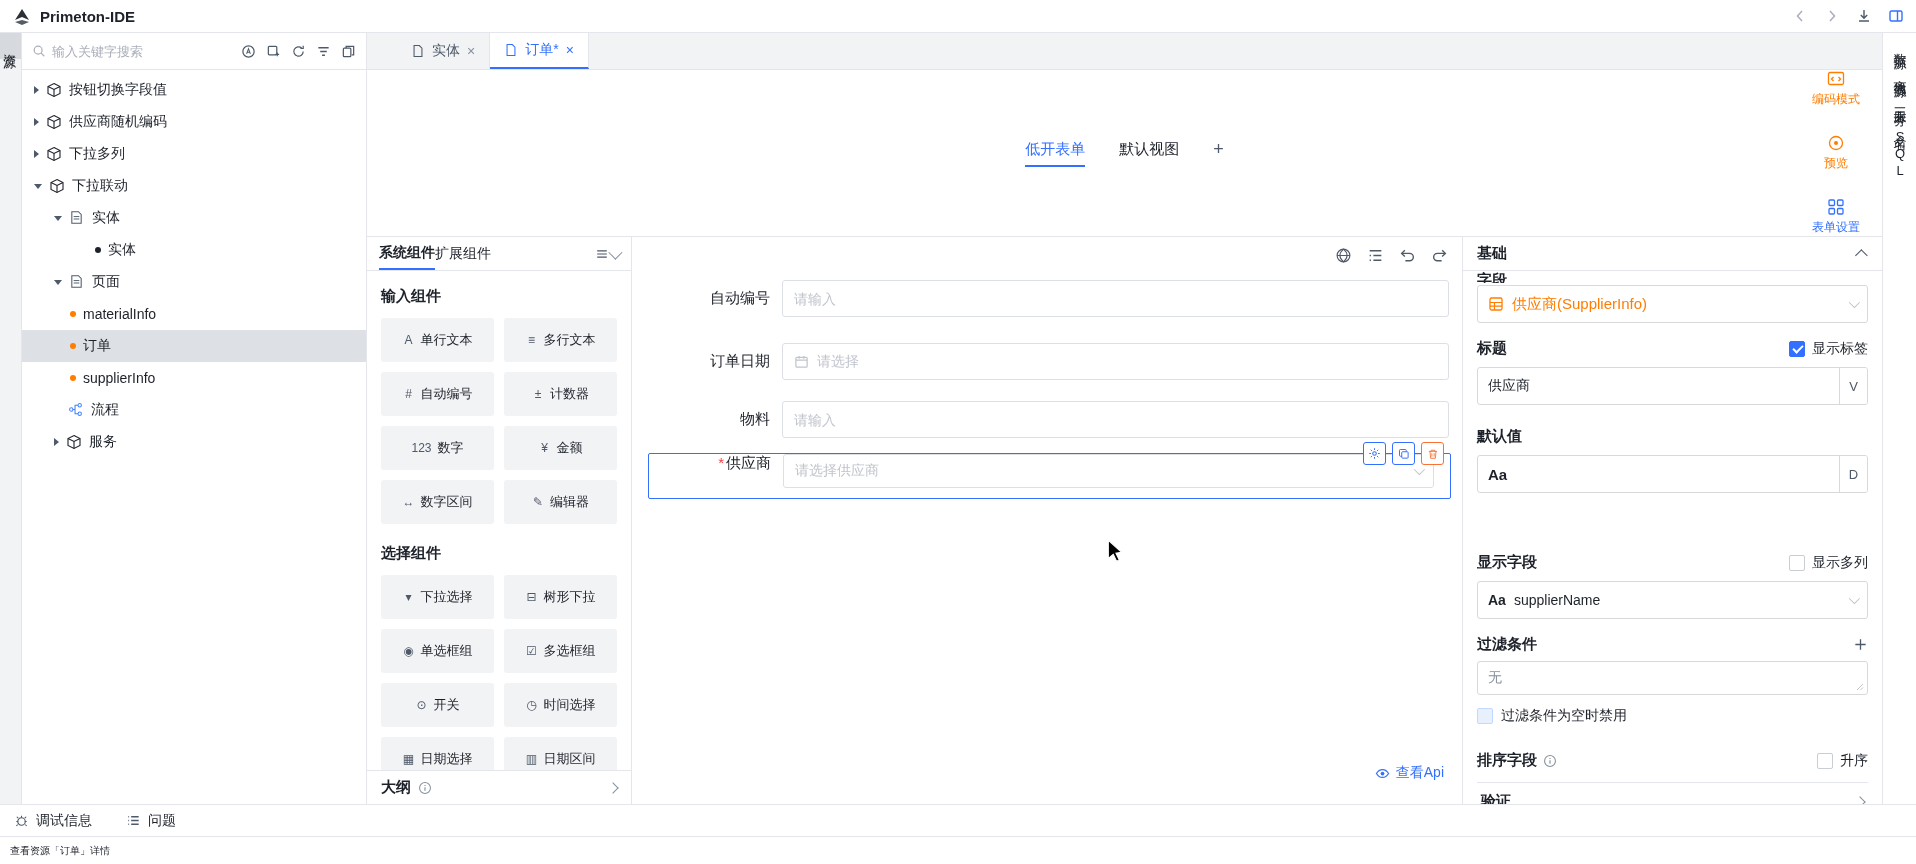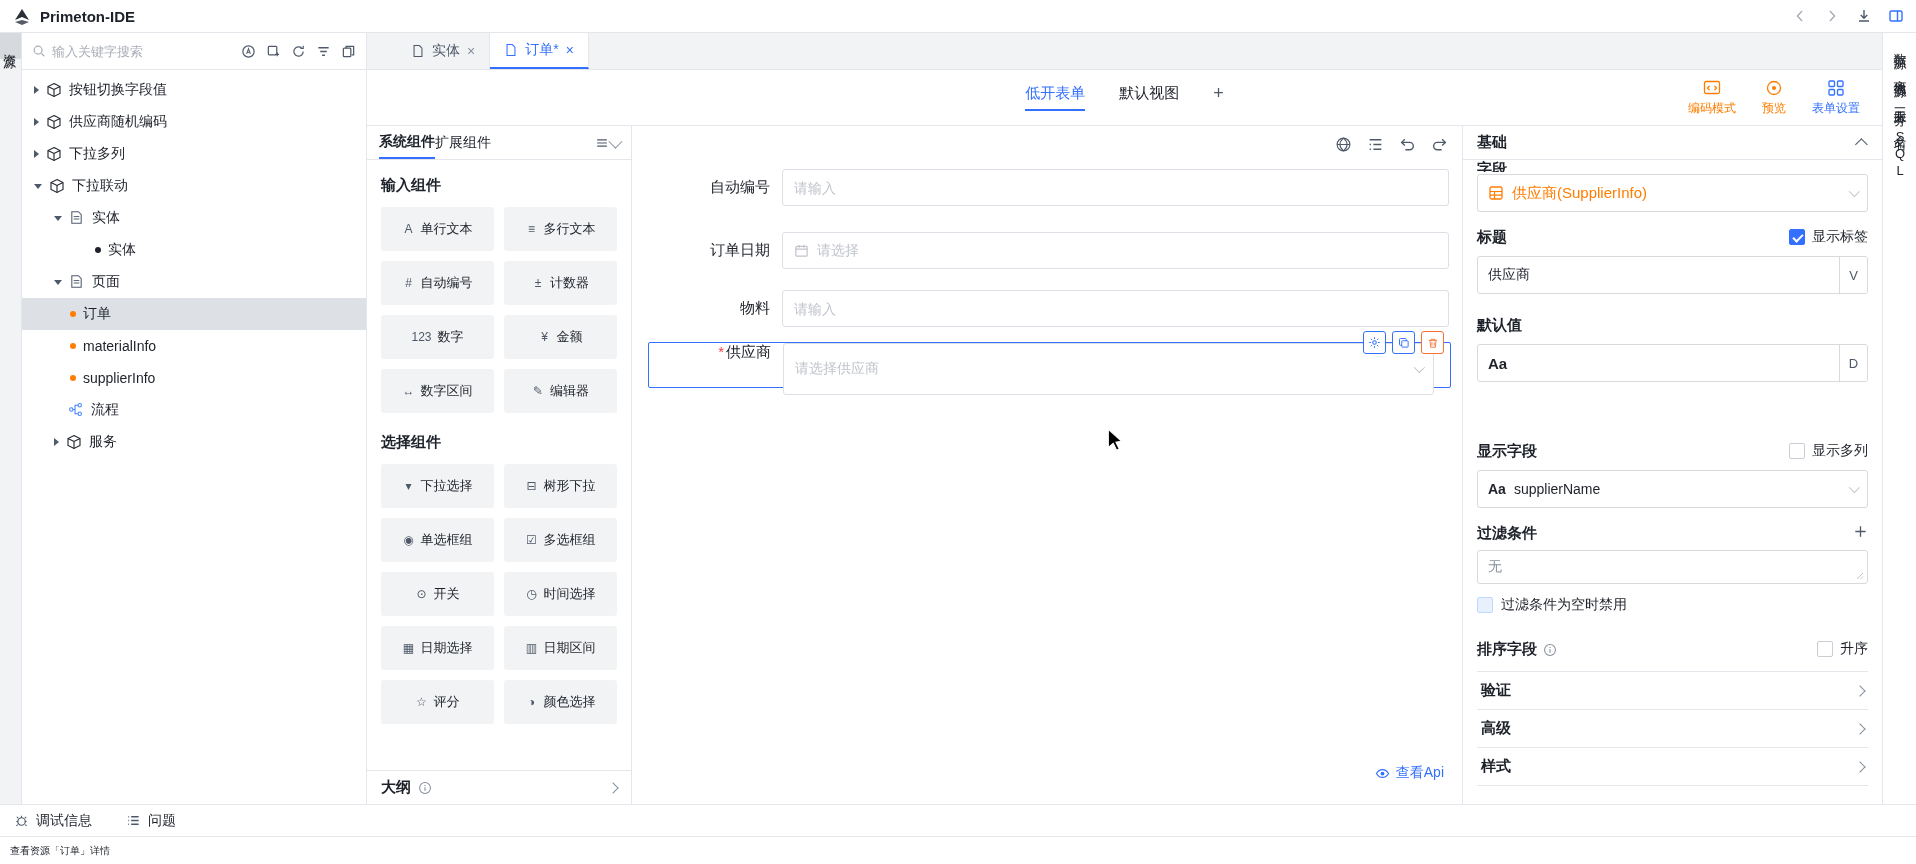--- a/index.html
+++ b/index.html
@@ -54,21 +54,21 @@
   .etab .eclose{font-size:14px;color:#86909c;cursor:pointer;}
   .etab.active{background:#fff;color:#3370ff;border-bottom:2px solid #3370ff;}
   .etab.active .eclose{color:#3370ff;}
   .etab .ticon{width:14px;height:14px;color:inherit;}
 
   .viewbar{flex:0 0 56px;border-bottom:1px solid #e5e6eb;display:flex;align-items:center;position:relative;background:#fff;}
   .view-tabs{position:absolute;left:0;right:0;display:flex;justify-content:center;align-items:center;gap:34px;}
   .vt-form{color:#3370ff;font-size:15px;padding-bottom:6px;border-bottom:2px solid #3370ff;cursor:pointer;}
   .vt-view{color:#1d2129;font-size:15px;padding-bottom:8px;cursor:pointer;}
   .vt-add{color:#4e5969;font-size:18px;padding-bottom:8px;cursor:pointer;}
-  .view-actions{margin-left:auto;display:flex;gap:26px;padding-right:22px;position:relative;z-index:1;}
+  .view-actions{margin-left:auto;display:flex;gap:26px;padding-right:22px;position:relative;z-index:1;flex-direction:column;}
   .vact{display:flex;flex-direction:column;align-items:center;gap:3px;font-size:12px;cursor:pointer;}
   .vact.orange{color:#ff7d00;}
   .vact.blue{color:#3370ff;}
 
   .panels{flex:1 1 auto;display:flex;min-height:0;}
 
   
   .components{flex:0 0 265px;border-right:1px solid #e5e6eb;display:flex;flex-direction:column;min-height:0;background:#fff;}
   .ctabs{flex:0 0 34px;display:flex;align-items:center;border-bottom:1px solid #e5e6eb;padding:0 12px;}
   .ctab{font-size:14px;color:#1d2129;height:100%;display:flex;align-items:center;cursor:pointer;}
@@ -92,42 +92,42 @@
   .f-row{position:absolute;left:0;display:flex;align-items:center;}
   .f-label{width:138px;text-align:right;font-size:15px;color:#1d2129;flex:0 0 138px;}
   .f-input{margin-left:12px;width:667px;height:37px;border:1px solid #dcdfe6;border-radius:3px;display:flex;align-items:center;padding:0 11px;gap:8px;background:#fff;}
   .f-input input{border:none;outline:none;flex:1;font-size:14px;color:#1d2129;background:transparent;}
   .f-input input::placeholder{color:#c0c4cc;}
   .f-input .ph{color:#c0c4cc;font-size:14px;flex:1;}
   .f-input .cal{color:#c0c4cc;width:15px;height:15px;}
   .sel-box{position:absolute;left:16px;top:216px;width:803px;height:46px;border:1px solid #3370ff;border-radius:2px;background:#fff;display:flex;align-items:flex-start;}
   .sel-box .f-label{flex:0 0 122px;width:122px;}
   .req{color:#f53f3f;margin-right:2px;}
-  .sel-input{margin-left:12px;flex:1;height:52px;border:1px solid #dcdfe6;border-radius:3px;display:flex;align-items:center;padding:0 11px;margin-right:16px;background:#fff;}
+  .sel-input{margin-left:12px;flex:1;height:34px;border:1px solid #dcdfe6;border-radius:3px;display:flex;align-items:center;padding:0 11px;margin-right:16px;background:#fff;}
   .sel-input .ph{color:#c0c4cc;font-size:14px;flex:1;}
   .sel-chev{width:8px;height:8px;border-right:1.5px solid #c0c4cc;border-bottom:1.5px solid #c0c4cc;transform:rotate(45deg) translateY(-2px);}
   .sel-actions{position:absolute;top:-12px;right:6px;display:flex;gap:6px;}
   .sab{width:23px;height:23px;border-radius:3px;background:#fff;display:flex;align-items:center;justify-content:center;cursor:pointer;}
   .sab.blue{border:1px solid #3370ff;color:#3370ff;}
   .sab.orange{border:1px solid #f77234;color:#f77234;}
   .view-api{position:absolute;right:18px;bottom:22px;display:flex;align-items:center;gap:6px;color:#3370ff;font-size:14px;cursor:pointer;}
   .cursor{position:absolute;left:474px;top:302px;pointer-events:none;}
 
   
   .props{flex:0 0 419px;display:flex;flex-direction:column;min-height:0;background:#fff;}
   .p-header{flex:0 0 34px;display:flex;align-items:center;padding:0 14px;border-bottom:1px solid #e5e6eb;}
   .p-header .ph-label{font-size:15px;font-weight:600;}
   .p-header .pchev{margin-left:auto;width:9px;height:9px;border-left:1.5px solid #4e5969;border-top:1.5px solid #4e5969;transform:rotate(45deg) translateY(3px);cursor:pointer;}
   .p-body{flex:1 1 auto;overflow:hidden;padding:0 14px;}
   .clip-label{height:12px;overflow:hidden;}
   .clip-label span{display:block;font-size:15px;font-weight:600;}
   .fld-select{margin-top:2px;height:38px;border:1px solid #d9d9d9;border-radius:3px;display:flex;align-items:center;padding:0 10px;gap:8px;cursor:pointer;}
   .fld-select .fico{width:16px;height:16px;color:#ff7d00;}
   .fld-select .ftxt{color:#ff7d00;font-size:15px;flex:1;}
-  .p-row{display:flex;align-items:flex-start;}
+  .p-row{display:flex;align-items:center;}
   .p-label{font-size:15px;font-weight:600;color:#1d2129;display:flex;align-items:center;gap:6px;}
   .p-right{margin-left:auto;display:flex;align-items:center;gap:7px;font-size:14px;color:#1d2129;}
   .cb{width:16px;height:16px;border-radius:2px;border:1px solid #c9cdd4;background:#fff;position:relative;cursor:pointer;flex:0 0 auto;}
   .cb.checked{background:#3370ff;border-color:#3370ff;}
   .cb.checked::after{content:"";position:absolute;left:4.5px;top:1.5px;width:4px;height:8px;border-right:2px solid #fff;border-bottom:2px solid #fff;transform:rotate(45deg);}
   .cb.soft{background:#e8f0fe;border-color:#bedaff;}
   .p-input{margin-top:9px;height:38px;border:1px solid #d9d9d9;border-radius:3px;display:flex;align-items:stretch;overflow:hidden;}
   .p-input input{border:none;outline:none;flex:1;padding:0 10px;font-size:14px;color:#1d2129;background:transparent;}
   .p-input input.bold{font-weight:700;font-size:15px;}
   .p-input input.muted{color:#86909c;}
@@ -296,27 +296,27 @@
       <div class="trow" style="padding-left:32px">
         <span class="caret-d"></span>
         <span class="ticon doc">
             <svg viewBox="0 0 16 16" width="15" height="15">
               <path d="M3 1.8h7l3 3v9.4H3z" fill="none" stroke="currentColor" stroke-width="1.1"></path>
               <path d="M5 7h6M5 9.6h6" stroke="currentColor" stroke-width="1"></path>
             </svg>
           </span>
         <span class="tlabel">页面</span>
       </div>
+      <div class="trow" style="padding-left:48px">
+        <span class="dot orange"></span>
+        <span class="tlabel">materialInfo</span>
+      </div>
       <div class="trow sel" style="padding-left:48px">
         <span class="dot orange"></span>
         <span class="tlabel">订单</span>
-      </div>
-      <div class="trow" style="padding-left:48px">
-        <span class="dot orange"></span>
-        <span class="tlabel">materialInfo</span>
       </div>
       <div class="trow" style="padding-left:48px">
         <span class="dot orange"></span>
         <span class="tlabel">supplierInfo</span>
       </div>
       <div class="trow" style="padding-left:46px">
         <span class="ticon flow">
             <svg viewBox="0 0 16 16" width="15" height="15">
               <circle cx="3.5" cy="8" r="1.8" fill="none" stroke="currentColor" stroke-width="1.1"></circle>
               <circle cx="12.5" cy="3.5" r="1.8" fill="none" stroke="currentColor" stroke-width="1.1"></circle>

